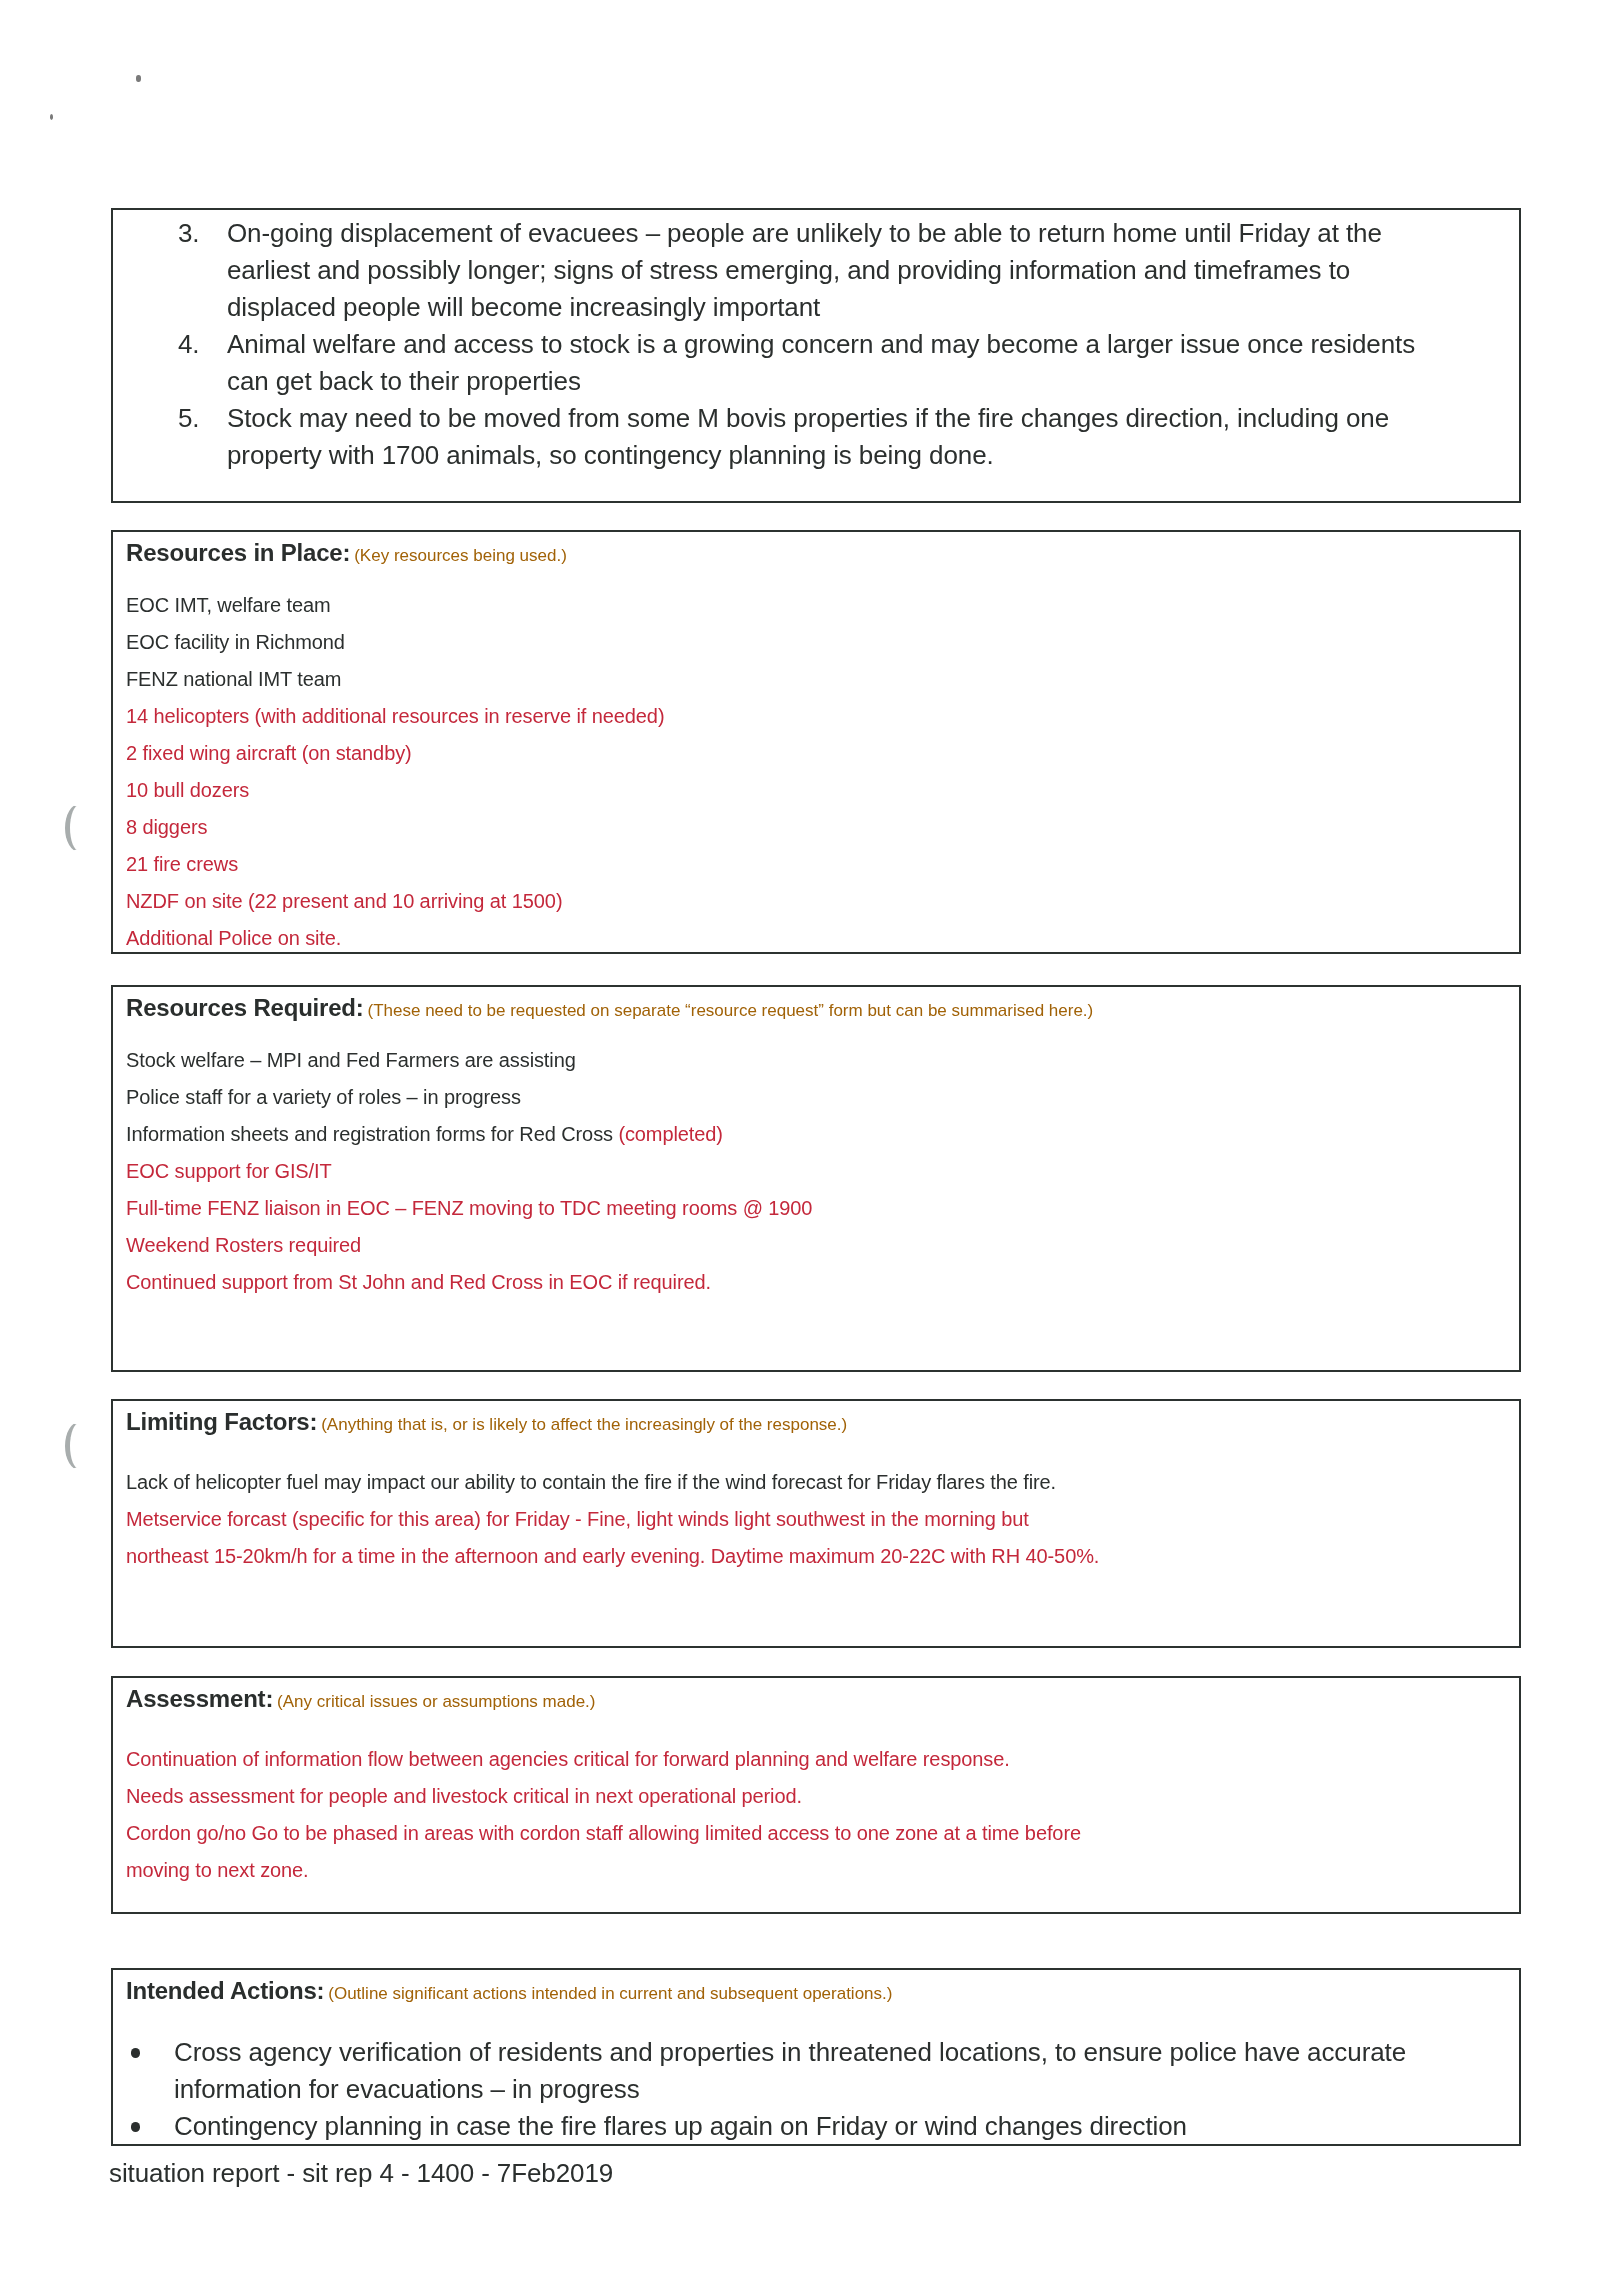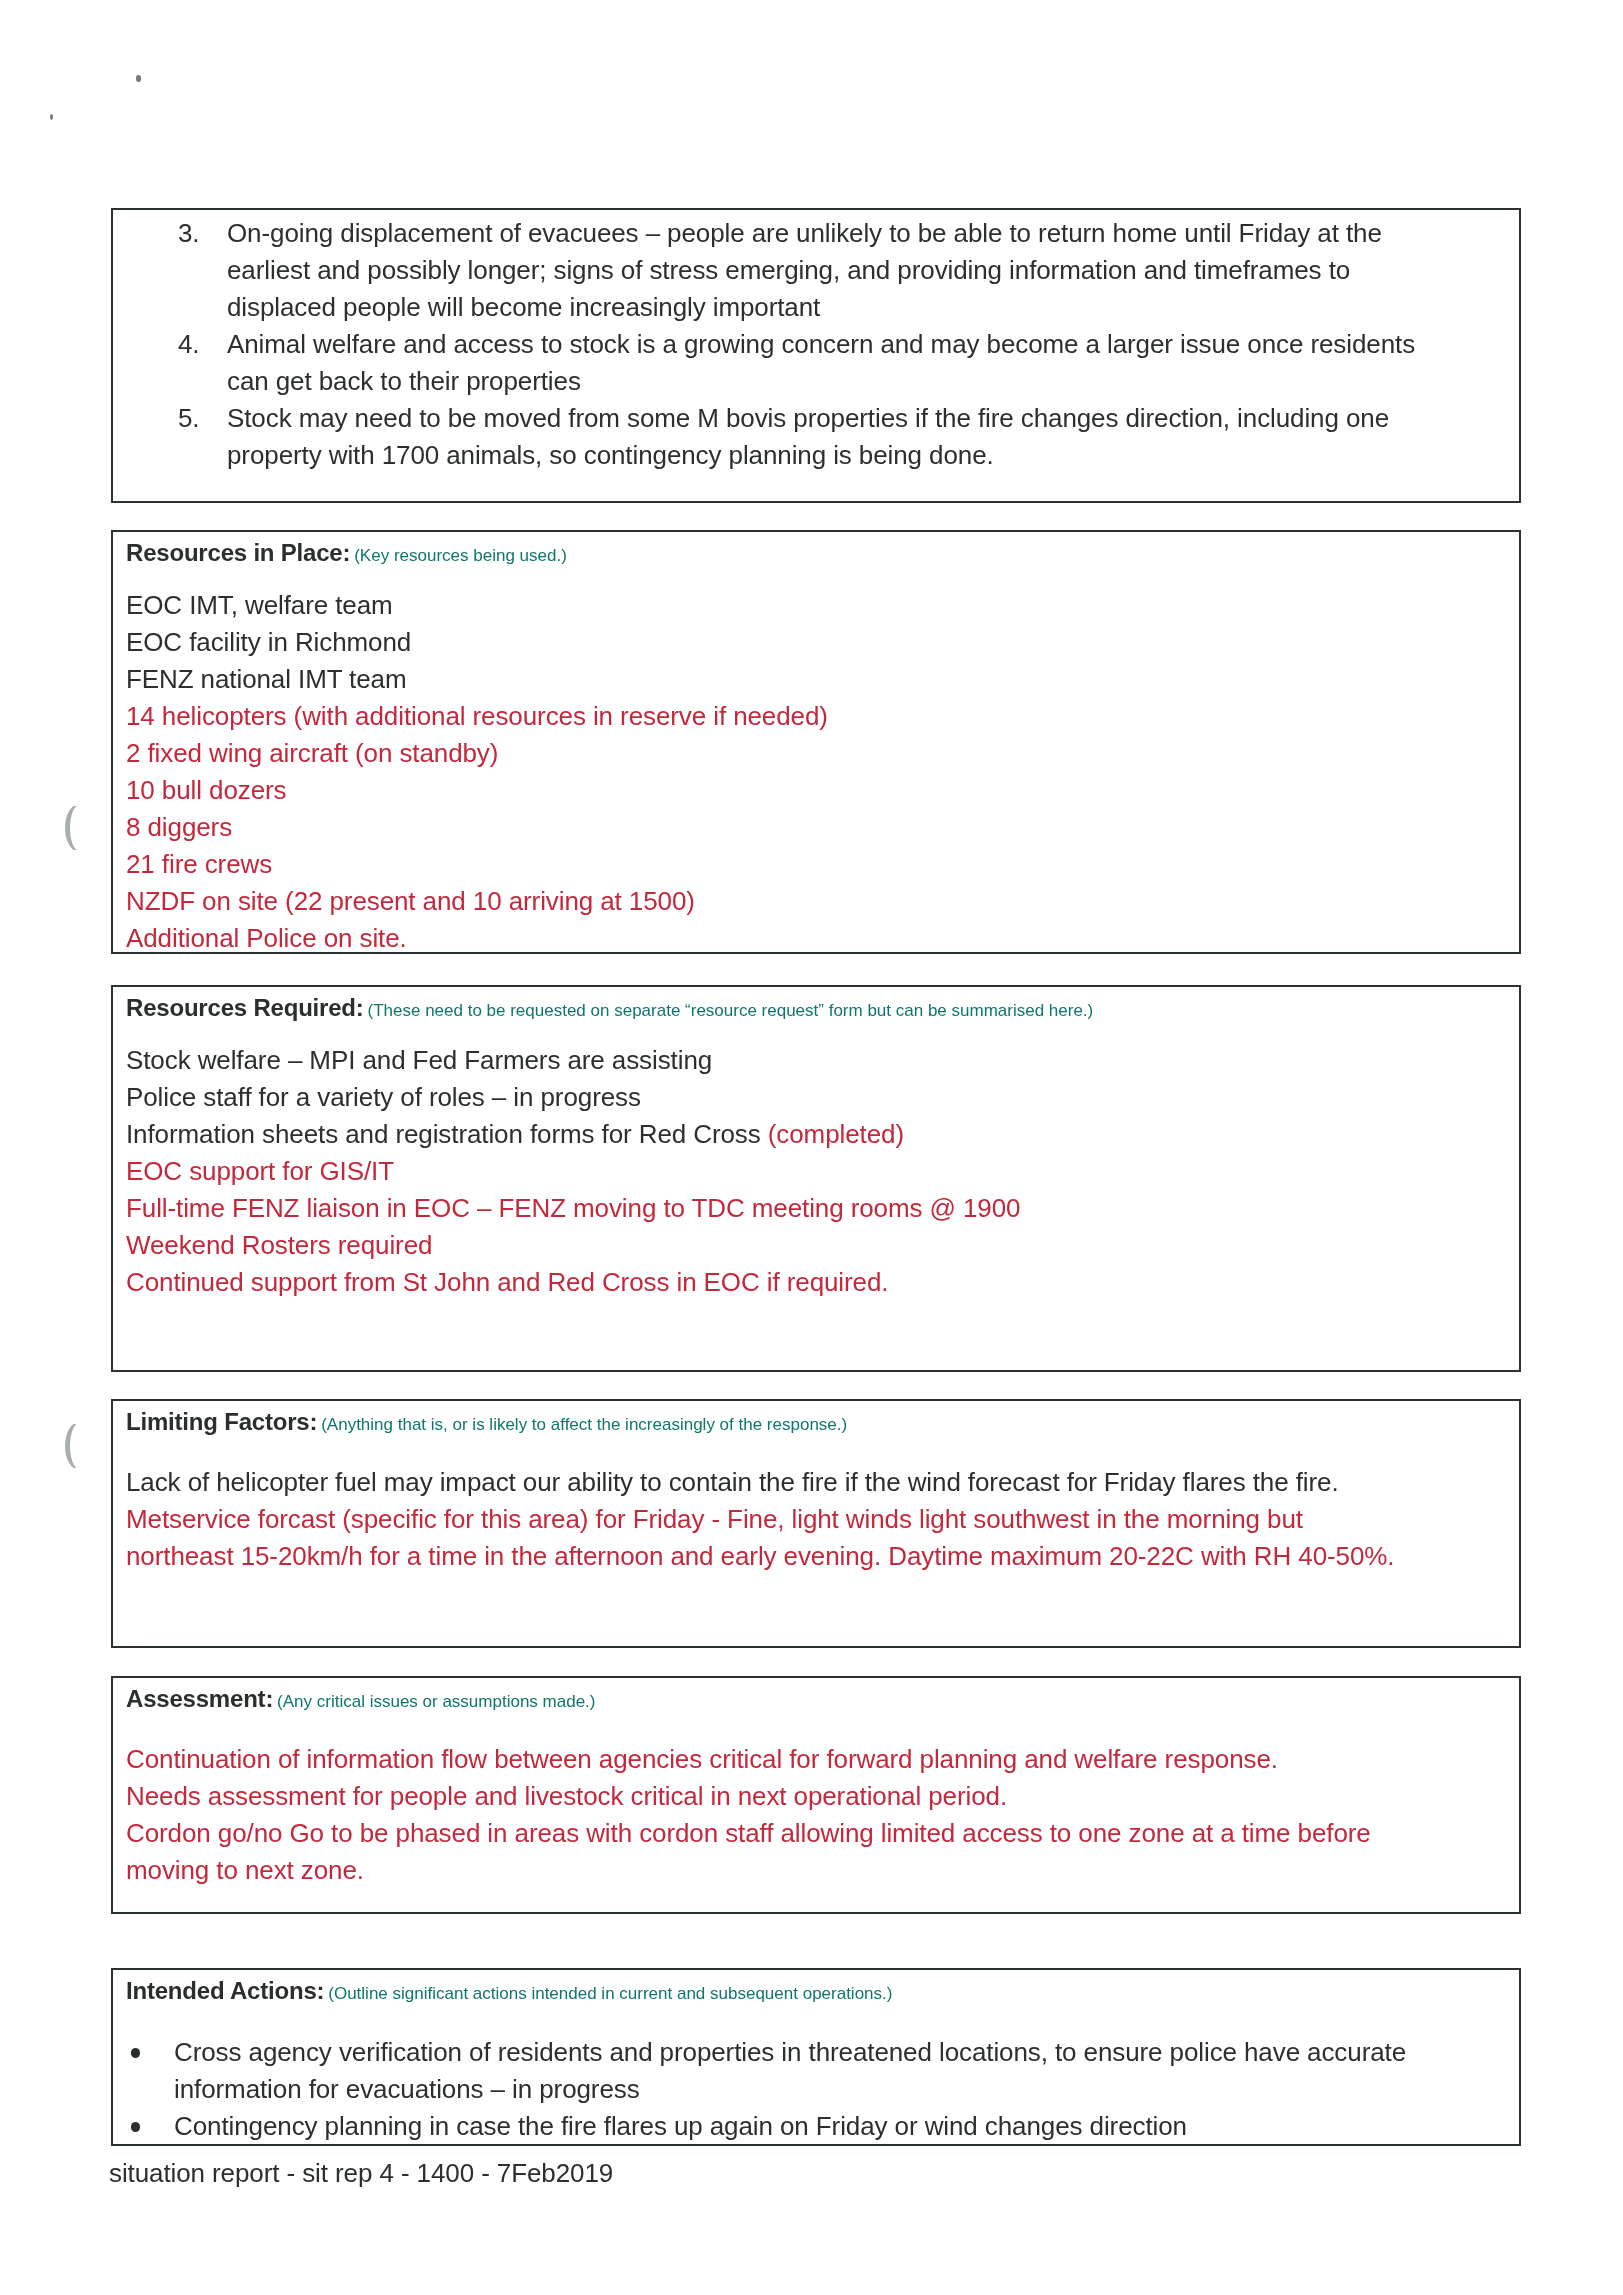--- a/index.html
+++ b/index.html
@@ -14,22 +14,22 @@
     border-left: 5.9px solid #a8adad; border-radius: 50%;
     border-top: 1.3px solid transparent; border-bottom: 1.3px solid transparent;
   }
   .box {
     position: absolute; left: 111px; width: 1410px;
     border: 2px solid #2c3230; box-sizing: border-box;
   }
   .box .inner { position: absolute; left: 13px; right: 13px; }
   .hdr { position: absolute; left: 13px; white-space: nowrap; }
   .hdr .t { font-weight: bold; font-size: 24px; color: #2a2e2d; letter-spacing: -0.2px; }
-  .hdr .s { font-size: 17px; color: #0f766e; margin-left: 3.9px; }
-  .line { font-size: 26px; line-height: 37px; white-space: nowrap; letter-spacing: -0.1px; }
+  .hdr .s { font-size: 17px; color: #a16207; margin-left: 3.9px; }
+  .line { font-size: 20px; line-height: 37px; white-space: nowrap; letter-spacing: -0.1px; }
   .red { color: #c4283b; }
   .dark { color: #2b2f2e; }
   .numlist .item { position: relative; padding-left: 114px; font-size: 26px; line-height: 37px; letter-spacing: -0.1px; }
   .numlist .num { position: absolute; left: 65px; top: 0; }
   .bullets .item { position: relative; padding-left: 48px; font-size: 26px; line-height: 37px; letter-spacing: -0.1px; }
   .bullets .dot {
     position: absolute; left: 5.2px; top: 14.4px; width: 9.2px; height: 9.2px;
     border-radius: 50%; background: #2b2f2e;
   }
   .footer { position: absolute; left: 109px; top: 2158px; font-size: 26px; color: #2b2f2e; letter-spacing: -0.1px; }

